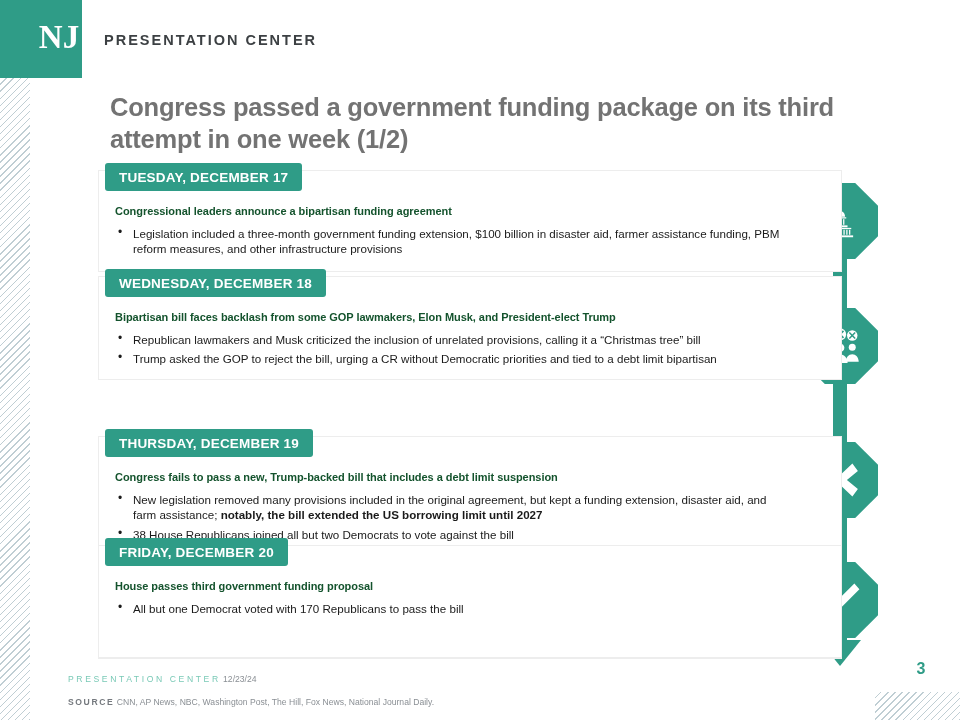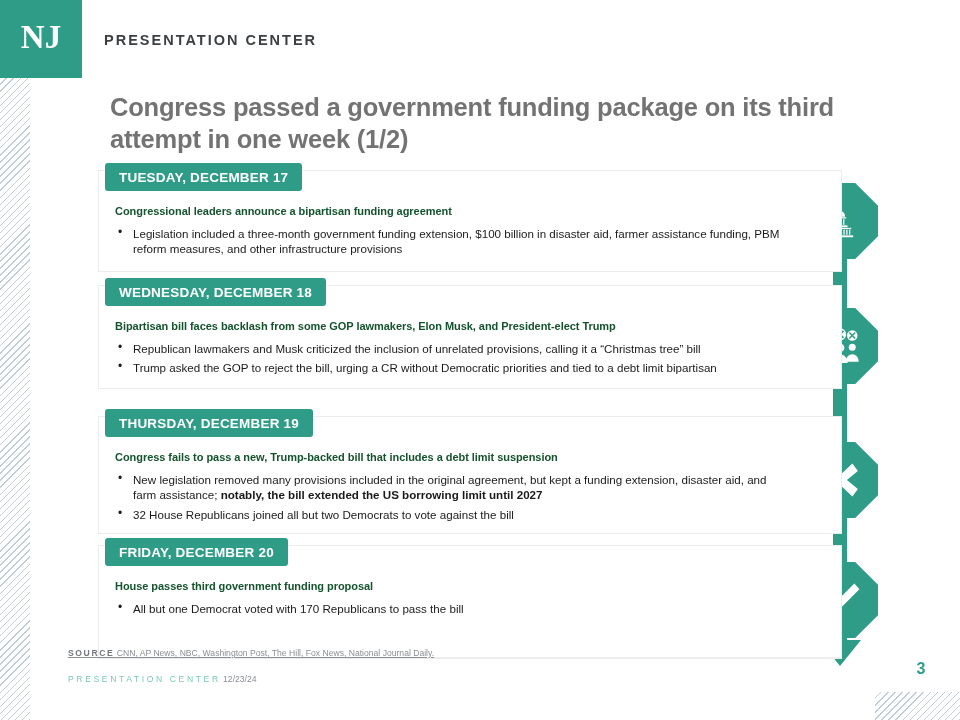--- a/index.html
+++ b/index.html
@@ -33,21 +33,21 @@
 
   
   #logo-block {
     position: absolute;
     left: 0; top: 0;
     width: 82px; height: 78px;
     background: #2F9C87;
   }
   #logo-text {
     position: absolute;
-    left: 0; top: 0;
+    left: 18px; top: 0;
     width: 82px; height: 78px;
     display: flex; align-items: center; justify-content: center;
     font-family: "Liberation Serif", serif;
     font-weight: bold;
     font-size: 33px;
     color: #ffffff;
     letter-spacing: 0px;
     padding-bottom: 4px;
   }
   #header-brand {
@@ -110,22 +110,22 @@
   .card {
     position: absolute;
     left: 98px;
     width: 744px;
     background: #ffffff;
     border: 1px solid #ededed;
     border-radius: 0;
     box-shadow: 0 0 0 0 rgba(0,0,0,0);
   }
   #card-1 { top: 170px; height: 102px; }
-  #card-2 { top: 285px; height: 104px; }
-  #card-3 { top: 416px; height: 118px; }
+  #card-2 { top: 276px; height: 104px; }
+  #card-3 { top: 436px; height: 118px; }
   #card-4 { top: 545px; height: 113px; }
 
   .date-badge {
     position: absolute;
     left: 6px; top: -8px;
     height: 28px;
     padding: 0 14px 0 14px;
     background: #2F9C87;
     border-radius: 3px;
     color: #ffffff;
@@ -172,25 +172,24 @@
 
   
   #footer-divider {
     position: absolute;
     left: 98px; top: 658px;
     width: 744px; height: 1px;
     background: #ededed;
   }
   #source-line {
     position: absolute;
-    left: 68px; top: 648px;
+    left: 68px; top: 697px;
     font-size: 8.6px;
     color: #8a8f94;
     white-space: nowrap;
-    text-decoration: underline;
   }
   #source-label {
     font-weight: bold;
     letter-spacing: 1.6px;
     color: #75797e;
   }
   #source-text { letter-spacing: 0px; }
 
   #pc-line {
     position: absolute;
@@ -314,21 +313,21 @@
       <li>Republican lawmakers and Musk criticized the inclusion of unrelated provisions, calling it a “Christmas tree” bill</li>
       <li>Trump asked the GOP to reject the bill, urging a CR without Democratic priorities and tied to a debt limit bipartisan</li>
     </ul>
   </div>
 
   <div class="card" id="card-3">
     <div class="date-badge">THURSDAY, DECEMBER 19</div>
     <div class="card-head">Congress fails to pass a new, Trump-backed bill that includes a debt limit suspension</div>
     <ul class="bullets">
       <li>New legislation removed many provisions included in the original agreement, but kept a funding extension, disaster aid, and farm assistance; <b>notably, the bill extended the US borrowing limit until 2027</b></li>
-      <li>32 House Republicans joined all but two Democrats to vote against the bill</li>
+      <li>38 House Republicans joined all but two Democrats to vote against the bill</li>
     </ul>
   </div>
 
   <div class="card" id="card-4">
     <div class="date-badge">FRIDAY, DECEMBER 20</div>
     <div class="card-head">House passes third government funding proposal</div>
     <ul class="bullets">
       <li>All but one Democrat voted with 170 Republicans to pass the bill</li>
     </ul>
   </div>

